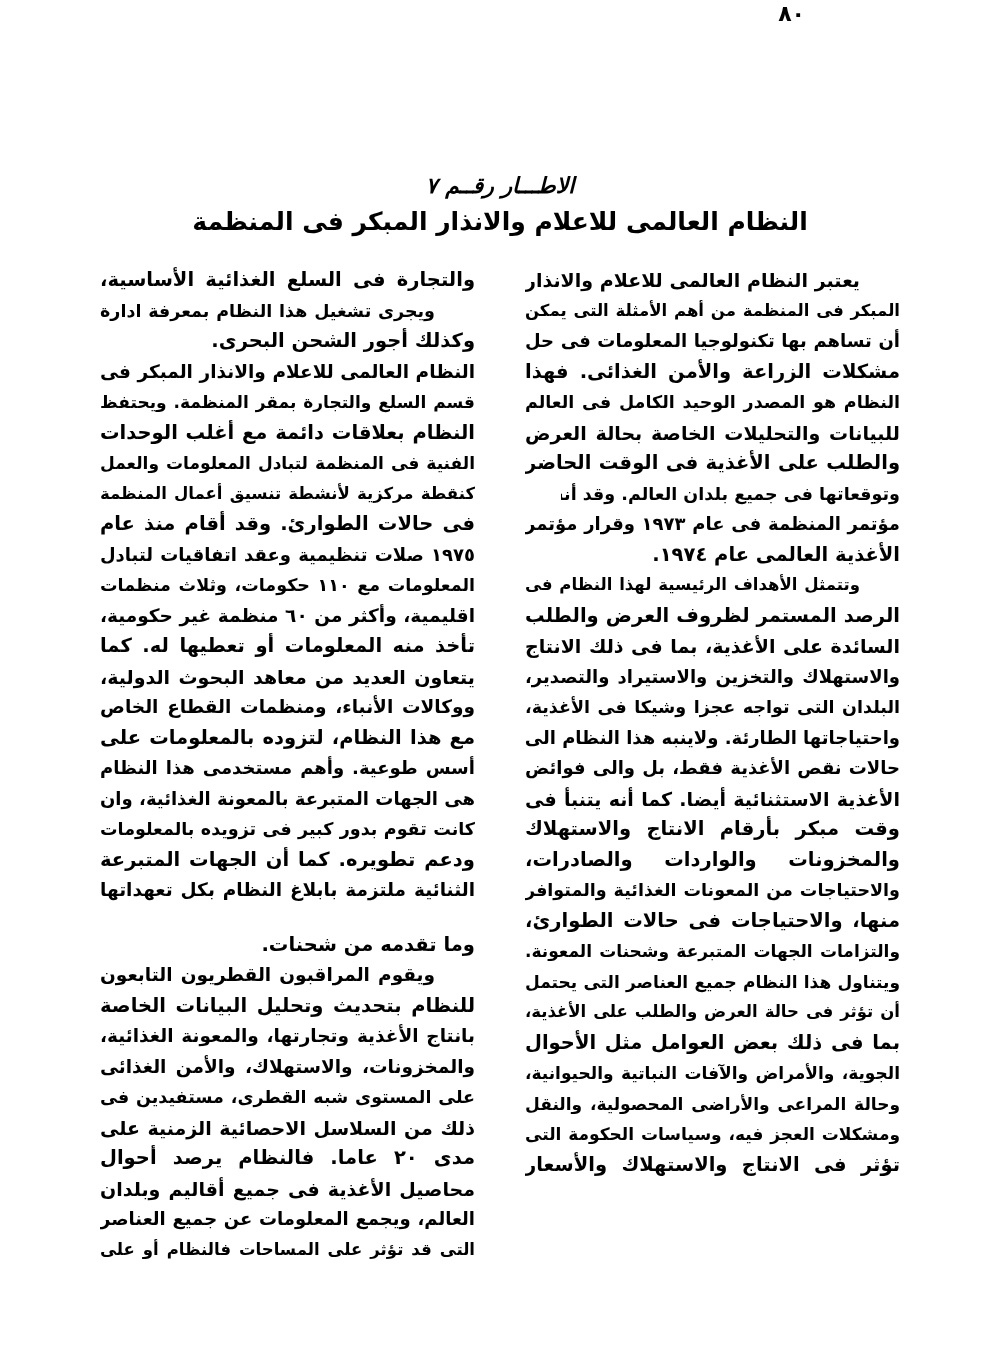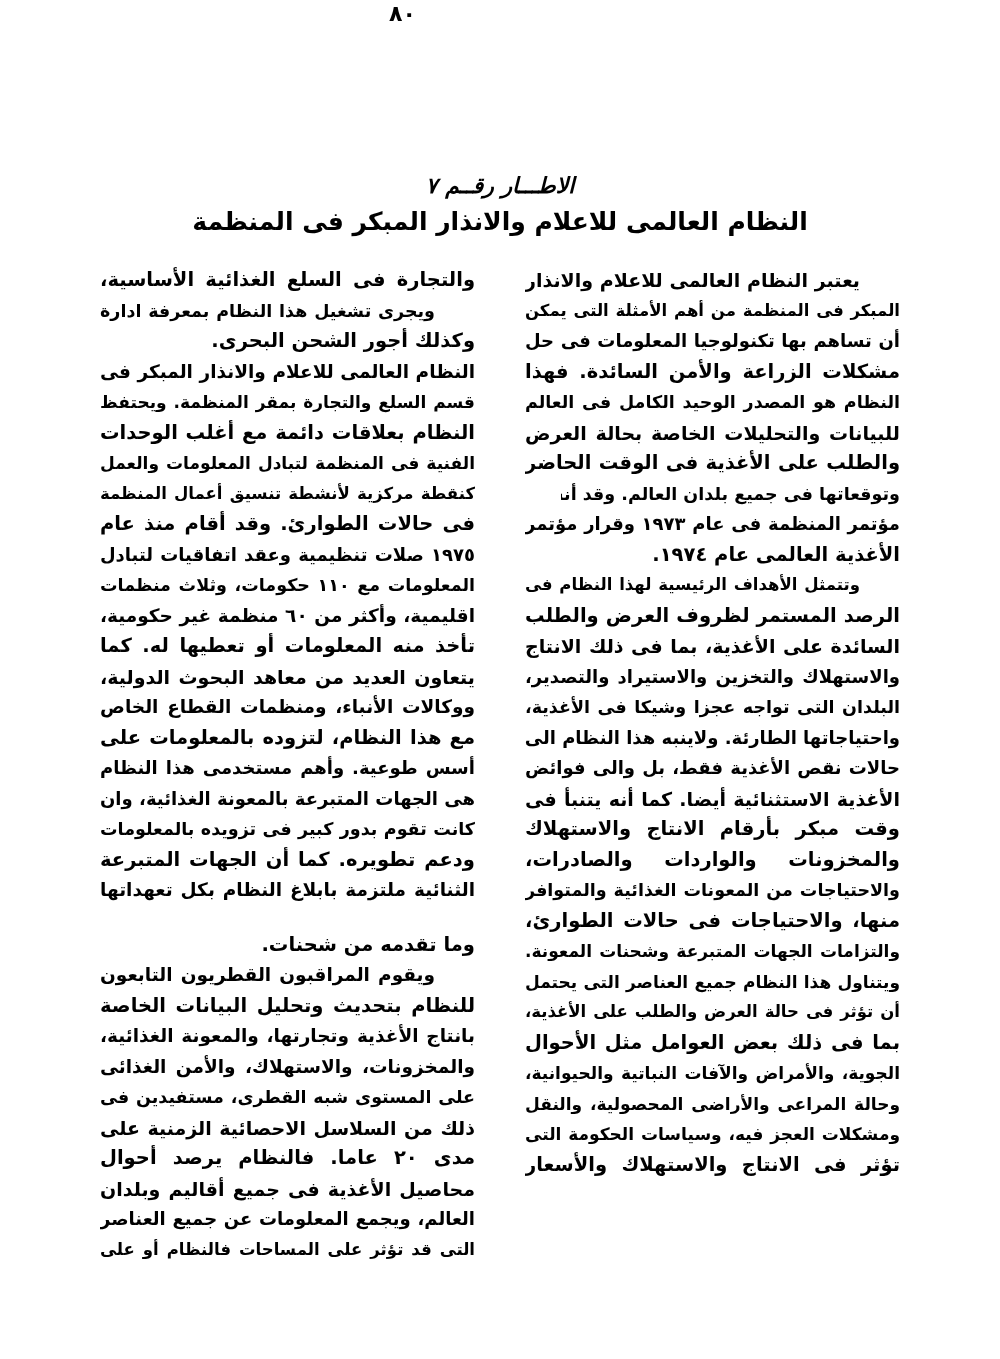--- a/index.html
+++ b/index.html
@@ -13,21 +13,21 @@
     position: relative;
     overflow: hidden;
     font-family: "DejaVu Sans", sans-serif;
     color: #000000;
   }
   .page-number {
     position: absolute;
     top: 0px;
     left: 0;
     width: 805px;
-    text-align: center;
+    text-align: right;
     font-size: 22px;
     font-weight: bold;
     line-height: 28px;
   }
   .box-label {
     position: absolute;
     top: 172px;
     left: 0;
     width: 1000px;
     text-align: center;
@@ -85,21 +85,21 @@
 <div>
   <div class="page-number">٨٠</div>
 
   <div class="box-label">الاطـــار رقــم ٧</div>
   <div class="box-title">النظام العالمى للاعلام والانذار المبكر فى المنظمة</div>
 
   <div class="column col-right" id="col-right">
       <span class="line indent" style="font-size: 19px;">يعتبر النظام العالمى للاعلام والانذار</span>
       <span class="line" style="font-size: 16.5px;">المبكر فى المنظمة من أهم الأمثلة التى يمكن</span>
       <span class="line" style="font-size: 18px;">أن تساهم بها تكنولوجيا المعلومات فى حل</span>
-      <span class="line" style="font-size: 19.5px;">مشكلات الزراعة والأمن السائدة. فهذا</span>
+      <span class="line" style="font-size: 19.5px;">مشكلات الزراعة والأمن الغذائى. فهذا</span>
       <span class="line" style="font-size: 17.5px;">النظام هو المصدر الوحيد الكامل فى العالم</span>
       <span class="line" style="font-size: 19px;">للبيانات والتحليلات الخاصة بحالة العرض</span>
       <span class="line" style="font-size: 19.5px;">والطلب على الأغذية فى الوقت الحاضر</span>
       <span class="line" style="font-size: 17.5px; margin-left: 36px;">وتوقعاتها فى جميع بلدان العالم. وقد أنشئ</span>
       <span class="line" style="font-size: 18px;">مؤتمر المنظمة فى عام ١٩٧٣ وقرار مؤتمر</span>
       <span class="line last" style="font-size: 19.5px;">الأغذية العالمى عام ١٩٧٤.</span>
       <span class="line indent" style="font-size: 16.5px;">وتتمثل الأهداف الرئيسية لهذا النظام فى</span>
       <span class="line" style="font-size: 19.5px;">الرصد المستمر لظروف العرض والطلب</span>
       <span class="line" style="font-size: 19px;">السائدة على الأغذية، بما فى ذلك الانتاج</span>
       <span class="line" style="font-size: 18px;">والاستهلاك والتخزين والاستيراد والتصدير،</span>

